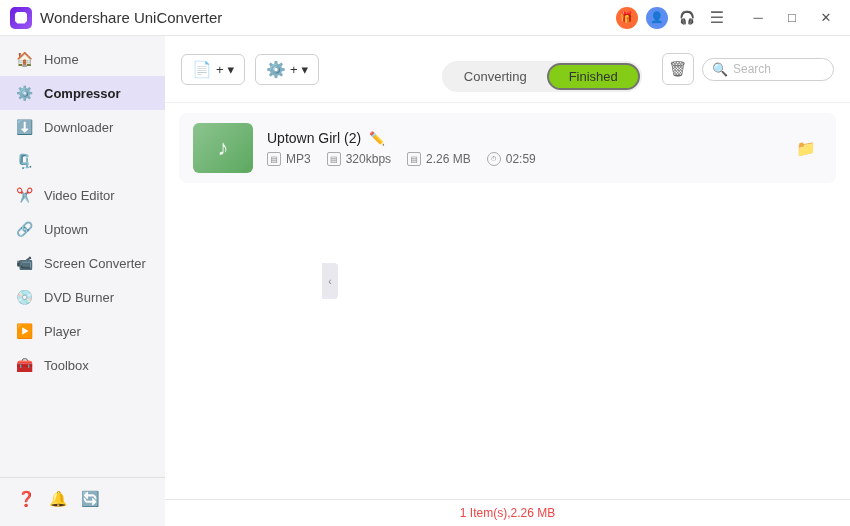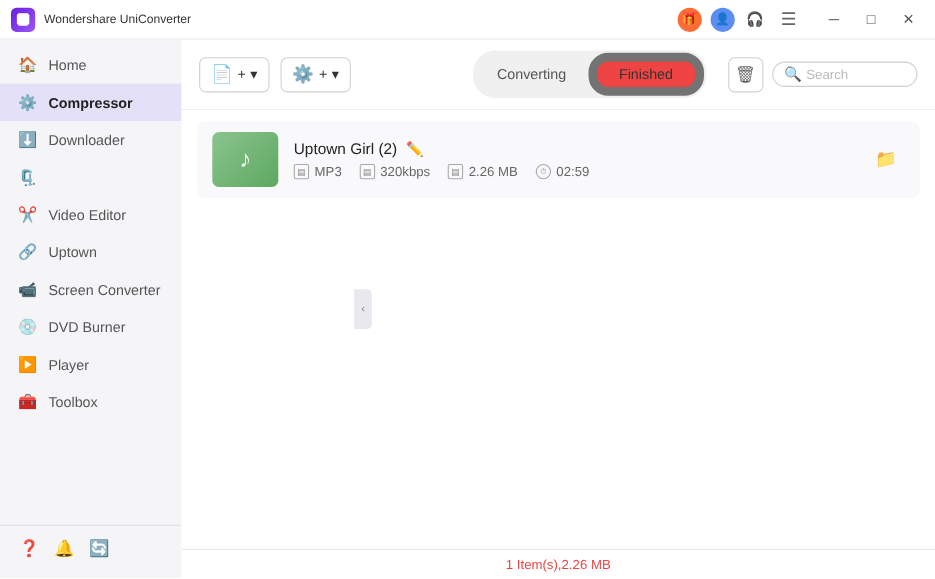--- a/index.html
+++ b/index.html
@@ -38,21 +38,21 @@
       align-items: center;
       justify-content: center;
     }
     .app-logo-inner {
       width: 12px;
       height: 12px;
       background: white;
       clip-path: polygon(20% 0%, 80% 0%, 100% 20%, 100% 80%, 80% 100%, 20% 100%, 0% 80%, 0% 20%);
     }
     .app-title {
-      font-size: 11px;
+      font-size: 15px;
       color: #333;
       font-weight: 400;
     }
     .title-btn {
       width: 28px;
       height: 22px;
       border: none;
       background: transparent;
       cursor: pointer;
       display: flex;
@@ -180,36 +180,36 @@
       color: #7b3fe4;
     }
 
     
     .tab-switcher {
       display: flex;
       align-items: center;
       background: #f0f0f0;
       border-radius: 20px;
       padding: 2px;
-      margin: 0 auto 0 auto;
+      margin: 15px auto 0 auto;
       margin-left: auto;
       margin-right: 10px;
     }
     .tab-btn {
       padding: 4px 20px;
       border-radius: 18px;
       border: none;
       background: transparent;
       font-size: 13px;
       cursor: pointer;
       color: #555;
     }
     .tab-btn.active {
-      background: #ef4444;
-      border: 8px solid #737373;
+      background: #84cc16;
+      border: 2px solid #737373;
       color: #333;
       font-weight: 500;
     }
 
     
     .toolbar-right {
       display: flex;
       align-items: center;
       gap: 8px;
     }

